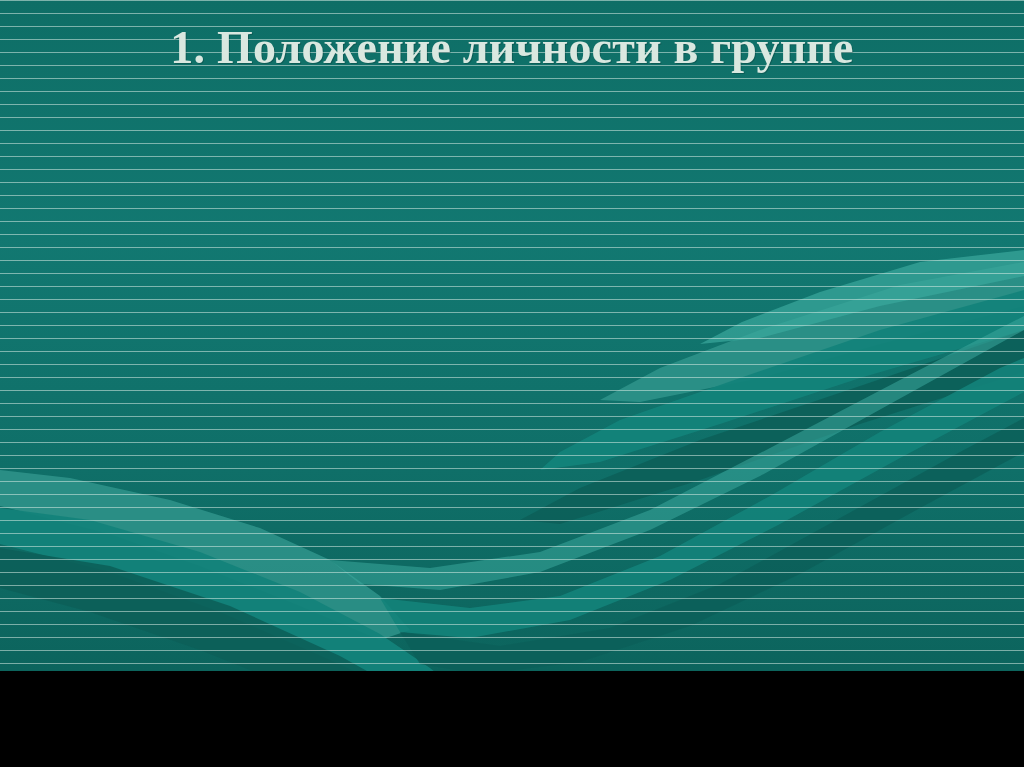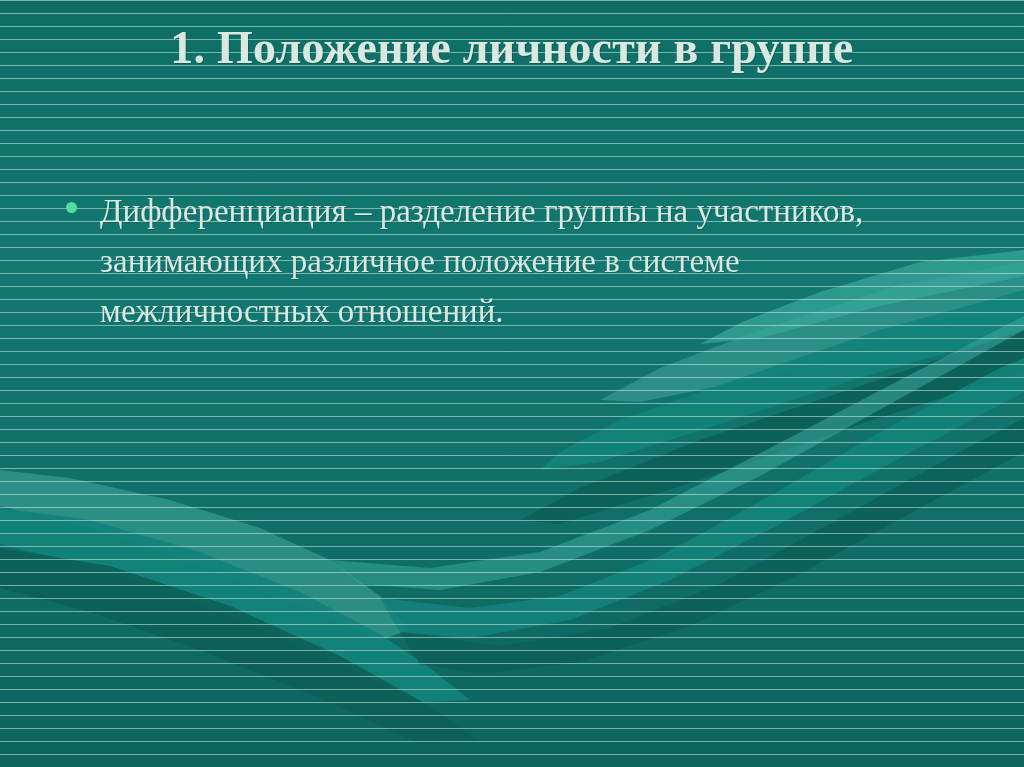--- a/index.html
+++ b/index.html
@@ -3,21 +3,21 @@
 <meta charset="utf-8">
 <style>
   html, body {
     margin: 0;
     padding: 0;
     background: #000;
   }
   .slide {
     position: relative;
     width: 1024px;
-    height: 767px;
+    height: 671px;
     overflow: hidden;
     background: #14716b;
     font-family: "Liberation Serif", serif;
   }
   
   .bg-base {
     position: absolute;
     inset: 0;
     background: linear-gradient(180deg, #0e6e66 0%, #127871 35%, #0f6f68 70%, #0c645d 100%);
   }
@@ -105,21 +105,15 @@
     <path d="M400,632 L500,646 L610,628 L720,584 L840,518 L960,452 L1024,418 L1024,452 L920,508 L800,574 L690,626 L580,662 L480,674 L420,664 Z" fill="#0c5f59" opacity="0.85"></path>
     <path d="M330,560 L430,568 L540,552 L650,510 L770,448 L900,380 L1024,316 L1024,330 L890,404 L760,476 L650,530 L540,572 L440,590 L360,584 Z" fill="#3ba89c" opacity="0.55"></path>
   </svg>
 
   <div class="scanlines"></div>
 
   <div class="content">
 
     <div class="title">1. Положение личности в группе</div>
 
-    <ul class="body-list">
-      <li class="bullet-item">
-        <span class="bullet-dot"></span>
-        <span>Дифференциация – разделение группы на участников, занимающих различное положение в системе межличностных отношений.</span>
-      </li>
-    </ul>
 
   </div>
 </div>
 
 </body></html>

